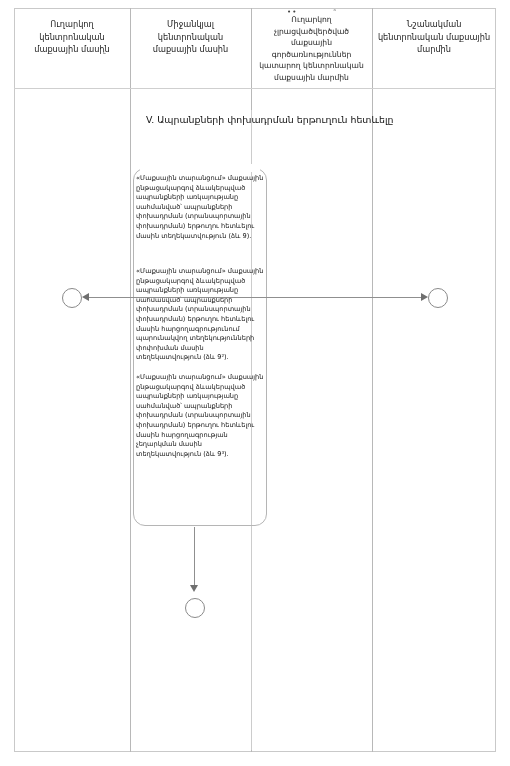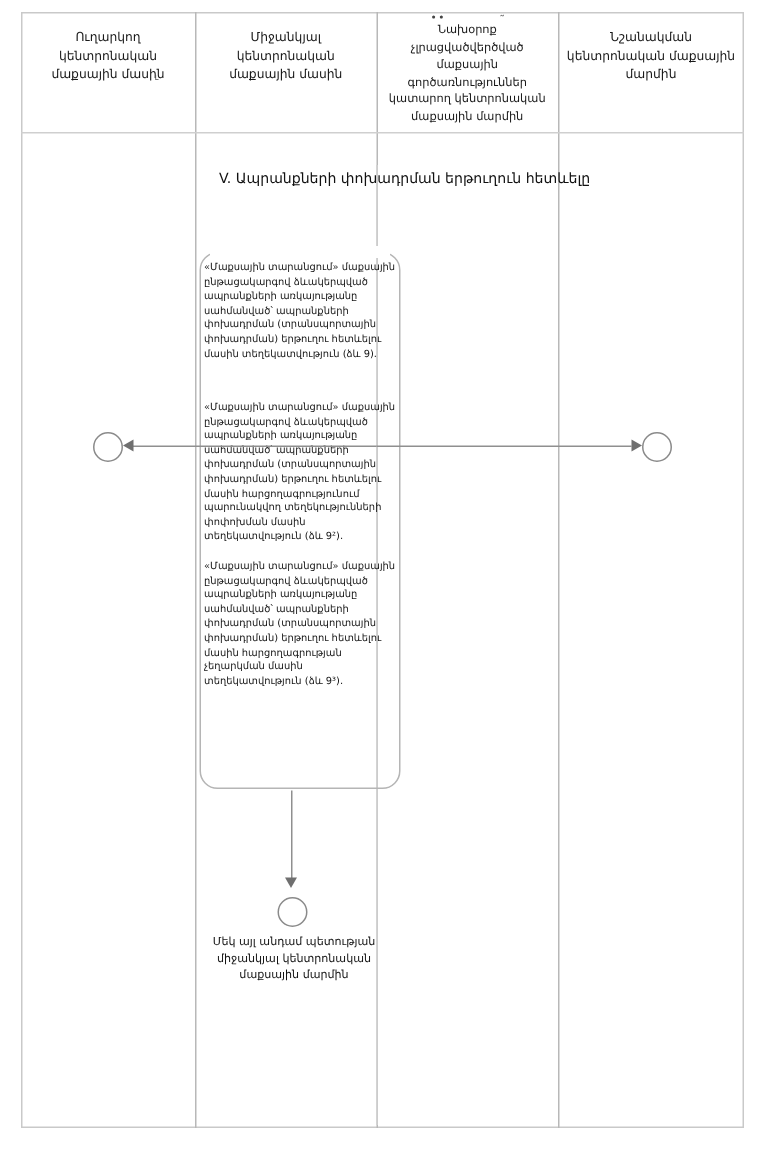--- a/index.html
+++ b/index.html
@@ -236,21 +236,21 @@
   <div class="head-stray-mark">ւ</div>
 
   <div class="lane-head h2">
     <span>Միջանկյալ կենտրոնական մաքսային մասին</span>
   </div>
 
   <div class="head-diacritic a">••</div>
   <div class="head-diacritic b">˜</div>
 
   <div class="lane-head h3">
-    <span>Նախօրոք չլրացվածվերծված մաքսային գործառնություններ կատարող կենտրոնական մաքսային մարմին</span>
+    <span>Ուղարկող չլրացվածվերծված մաքսային գործառնություններ կատարող կենտրոնական մաքսային մարմին</span>
   </div>
 
   <div class="lane-head h4">
     <span>Նշանակման կենտրոնական մաքսային մարմին</span>
   </div>
 
   <div class="section-title">V. Ապրանքների փոխադրման երթուղուն հետևելը</div>
 
   <div class="proc-box"></div>
   <div class="proc-box-topmask"></div>
@@ -265,15 +265,14 @@
   <div class="h-line right"></div>
   <div class="h-arrow right"></div>
 
   <div class="down-line"></div>
   <div class="down-arrow"></div>
 
   <div class="node-circle left"></div>
   <div class="node-circle right"></div>
   <div class="node-circle bottom"></div>
 
-  <div class="bottom-label">Մեկ այլ անդամ պետության միջանկյալ կենտրոնական մաքսային մարմին</div>
 
 </div>
 
 </body></html>

